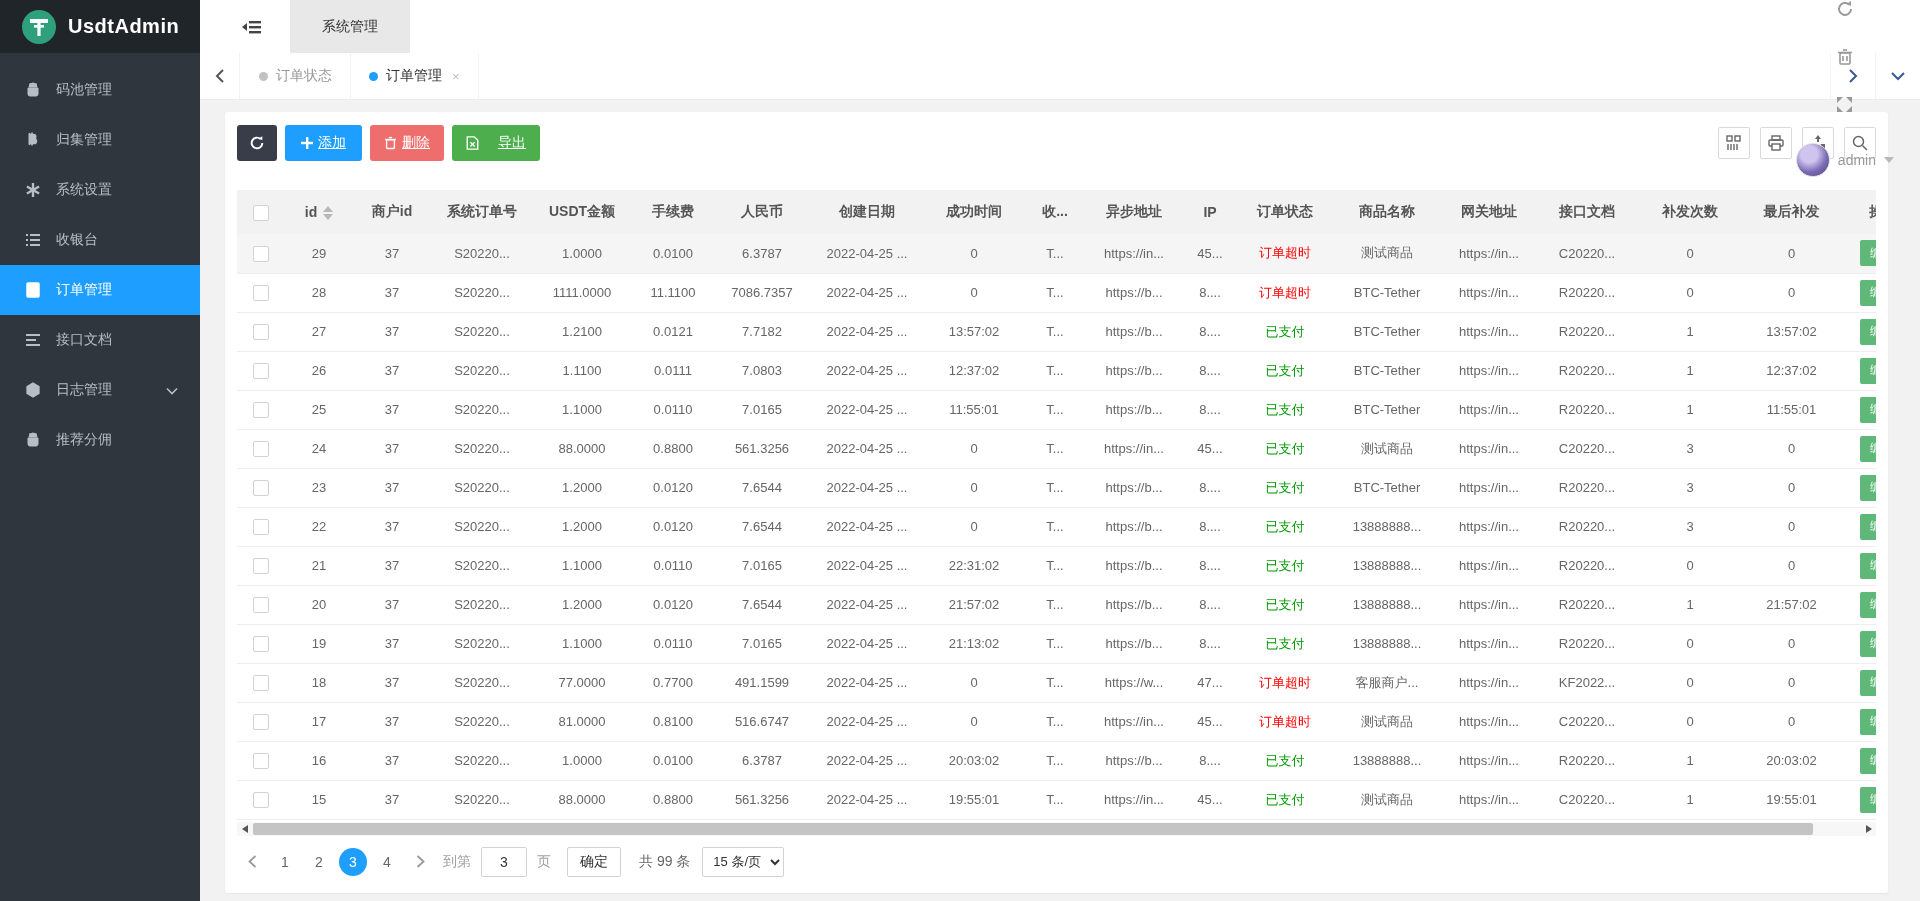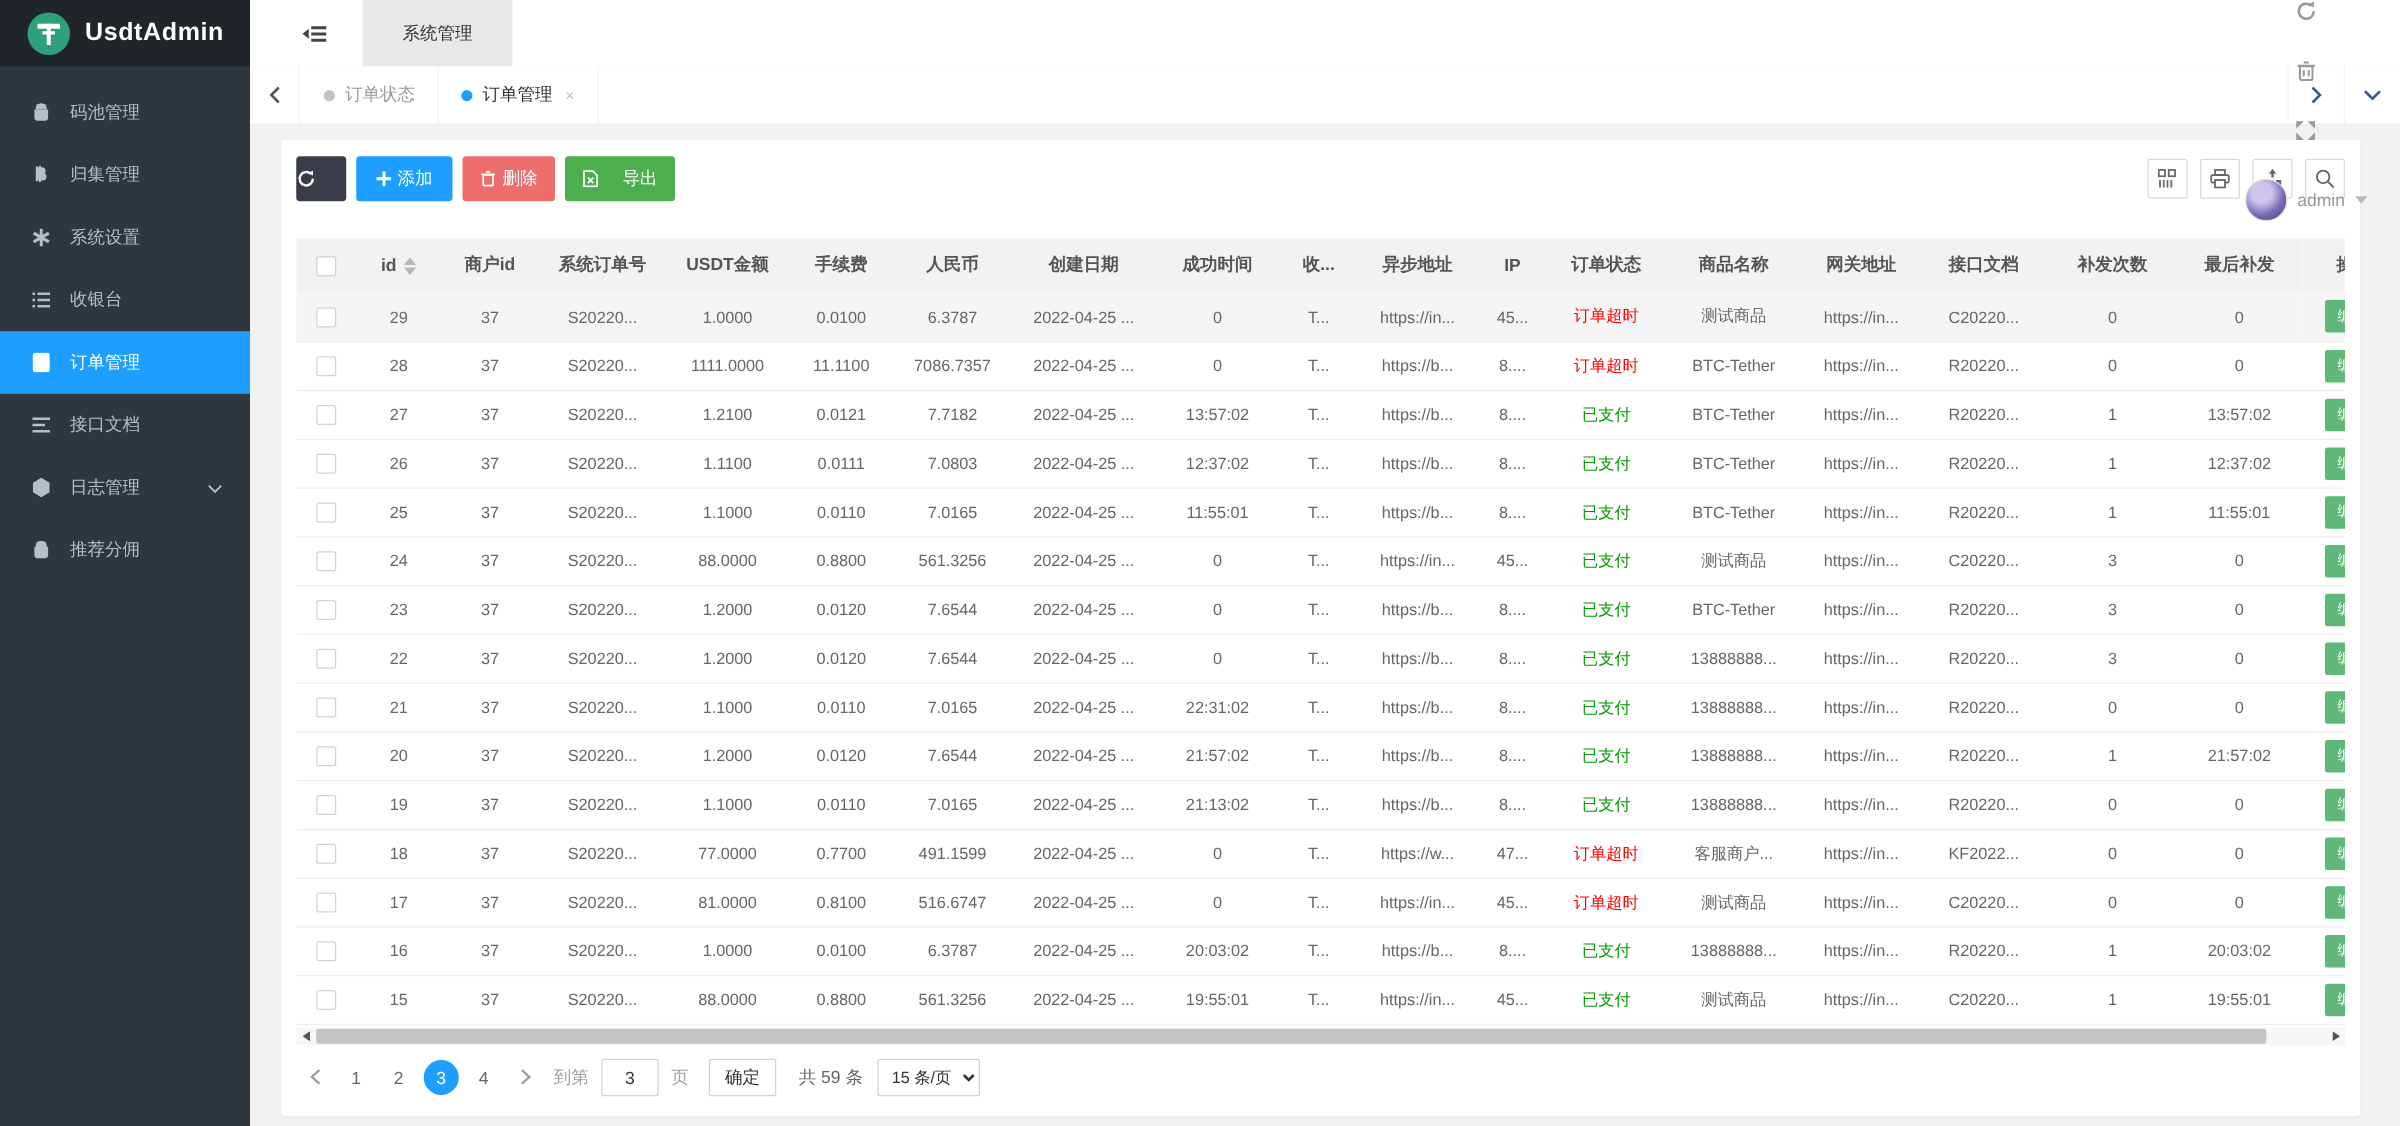--- a/index.html
+++ b/index.html
@@ -41,21 +41,21 @@
   .page-tab.active .dot { background:#1E9FFF; }
   .page-tab .close-x { color:#c0c0c0; font-size:13px; margin-left:2px; }
   .tab-right { position:absolute; right:0; top:0; height:46px; display:flex; align-items:center; }
   .tab-right .seg { width:45px; height:46px; display:flex; align-items:center; justify-content:center; border-left:1px solid #f2f2f2; cursor:pointer; }
 
   
   .page-body { position:absolute; left:200px; top:100px; width:1720px; height:801px; background:#f2f2f2; }
   .card { position:absolute; left:25px; top:12px; width:1663px; height:781px; background:#ffffff; border-radius:3px; box-shadow:0 1px 2px rgba(0,0,0,0.05); padding:13px 12px 0 12px; }
 
   .toolbar { display:flex; align-items:center; height:36px; margin-bottom:29px; }
-  .btn { height:36px; border:none; border-radius:3px; color:#fff; font-size:14px; display:inline-flex; align-items:center; cursor:pointer; font-family:inherit; }
+  .btn { height:36px; border:none; border-radius:3px; color:#fff; font-size:14px; display:inline-flex; align-items:center; justify-content:center; cursor:pointer; font-family:inherit;text-decoration:underline; }
   .btn-refresh { width:40px; background:#393D49; margin-right:8px; }
   .btn-add { background:#1E9FFF; padding:0 16px; margin-right:8px; gap:5px; }
   .btn-del { background:#ee6e6e; padding:0 14px; margin-right:8px; gap:5px; }
   .btn-export { background:#4cae4c; padding:0 14px; gap:19px; }
   .tool-right { margin-left:auto; display:flex; gap:10px; }
   .icon-btn { width:32px; height:32px; border:1px solid #d9d9d9; border-radius:2px; background:#fff; display:flex; align-items:center; justify-content:center; cursor:pointer; }
 
   
   .table-clip { width:1639px; overflow:hidden; }
   table.grid { border-collapse:collapse; table-layout:fixed; width:1685px; }
@@ -737,18 +737,18 @@
         </span>
       <span class="pg-nav">
         <svg width="9" height="13" viewBox="0 0 9 13" fill="none" stroke="#999" stroke-width="1.8">
             <polyline points="1.5,1 7.5,6.5 1.5,12"></polyline>
           </svg>
       </span>
       <span class="pg-label">到第</span>
       <input class="pg-input" value="3" style="">
       <span class="pg-label">页</span>
       <button class="pg-confirm">确定</button>
-      <span class="pg-total">共 59 条</span>
+      <span class="pg-total">共 99 条</span>
       <select class="pg-size" id="page-size-select"><option>15 条/页</option></select>
     </div>
 
   </div>
 </div>
 
 </body></html>

